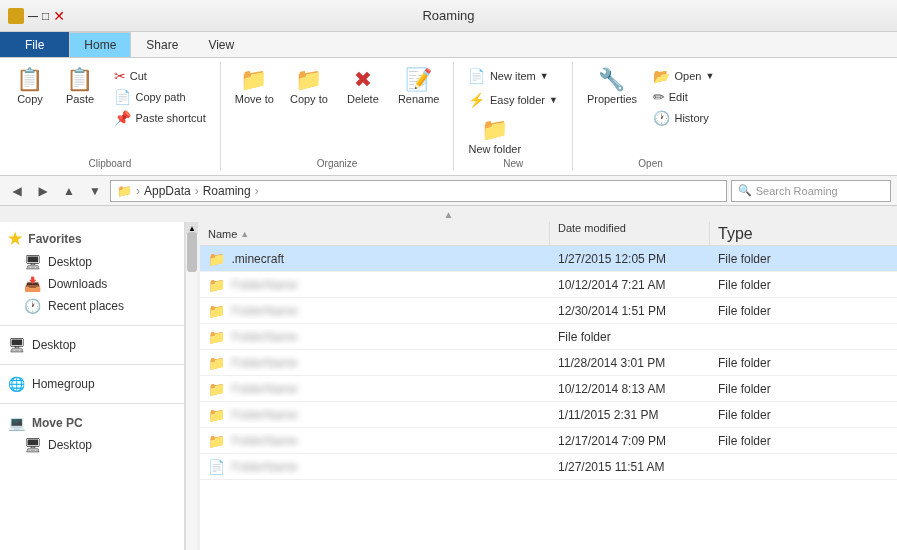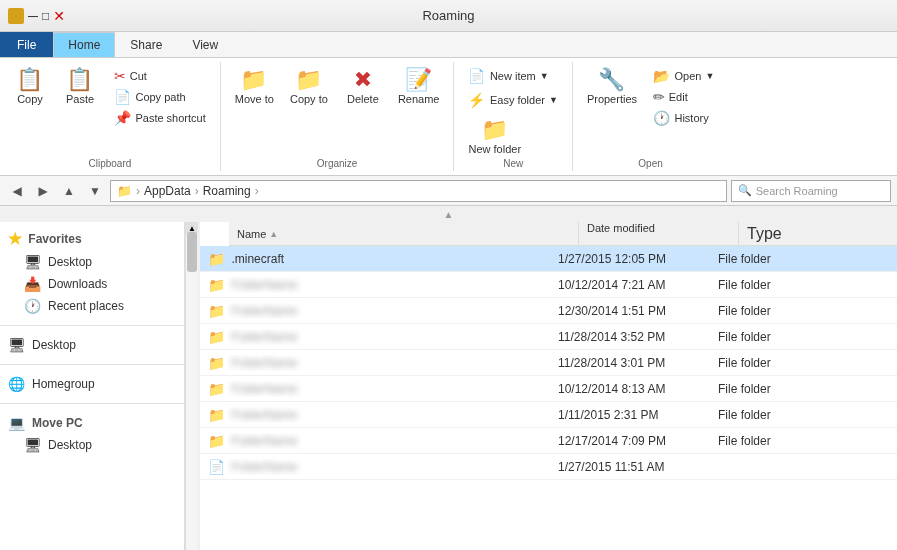--- a/index.html
+++ b/index.html
@@ -47,21 +47,21 @@
     }
     .ribbon-tab.active {
       background: #7dd3fc;
       border-color: #ccc;
       color: #333;
     }
     .ribbon-tab.file-tab {
       background: #1a5799;
       color: white;
       border-color: transparent;
-      padding: 4px 16px;
+      padding: 4px 24px;
     }
 
     
     .ribbon {
       background: white;
       border-bottom: 1px solid #ccc;
       display: flex;
       align-items: stretch;
       padding: 4px 0;
       min-height: 90px;
@@ -247,21 +247,20 @@
       flex: 1;
       background: white;
       overflow: hidden;
     }
     .file-list-header {
       display: flex;
       background: #f0f0f0;
       border-bottom: 1px solid #ddd;
       height: 24px;
       align-items: center;
-      margin-left: 29px;
     }
     .file-col-name {
       width: 350px;
       padding: 0 8px;
       font-size: 11px;
       color: #333;
       font-weight: normal;
       cursor: pointer;
       display: flex;
       align-items: center;
@@ -590,21 +589,20 @@
             <span class="blurred-text">FolderName</span>
           </div>
           <div class="file-row-date">12/30/2014 1:51 PM</div>
           <div class="file-row-type">File folder</div>
         </div>
         <div class="file-row">
           <div class="file-row-name">
             <span class="folder-icon">📁</span>
             <span class="blurred-text">FolderName</span>
           </div>
-          <div class="file-row-date">11/28/2014 3:52 PM</div>
           <div class="file-row-type">File folder</div>
         </div>
         <div class="file-row">
           <div class="file-row-name">
             <span class="folder-icon">📁</span>
             <span class="blurred-text">FolderName</span>
           </div>
           <div class="file-row-date">11/28/2014 3:01 PM</div>
           <div class="file-row-type">File folder</div>
         </div>

